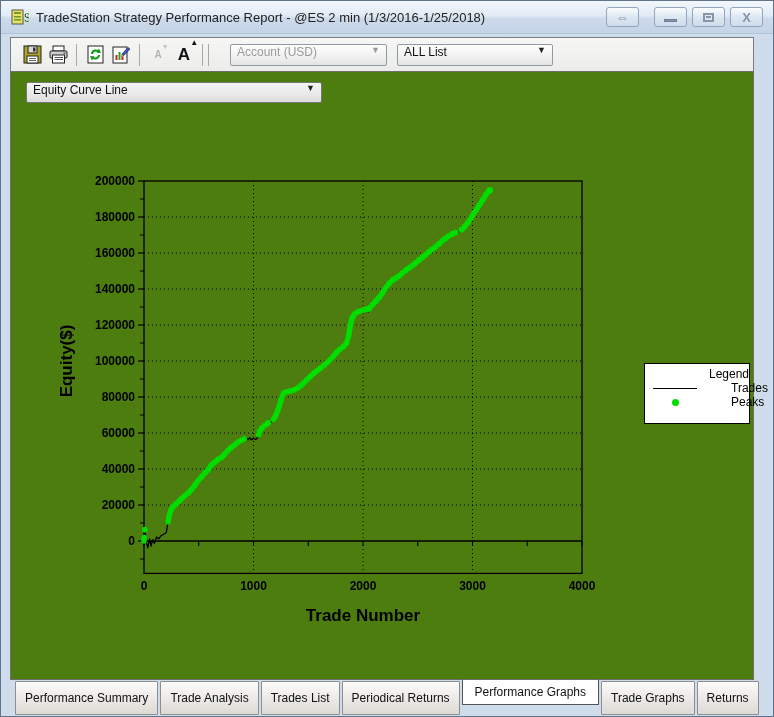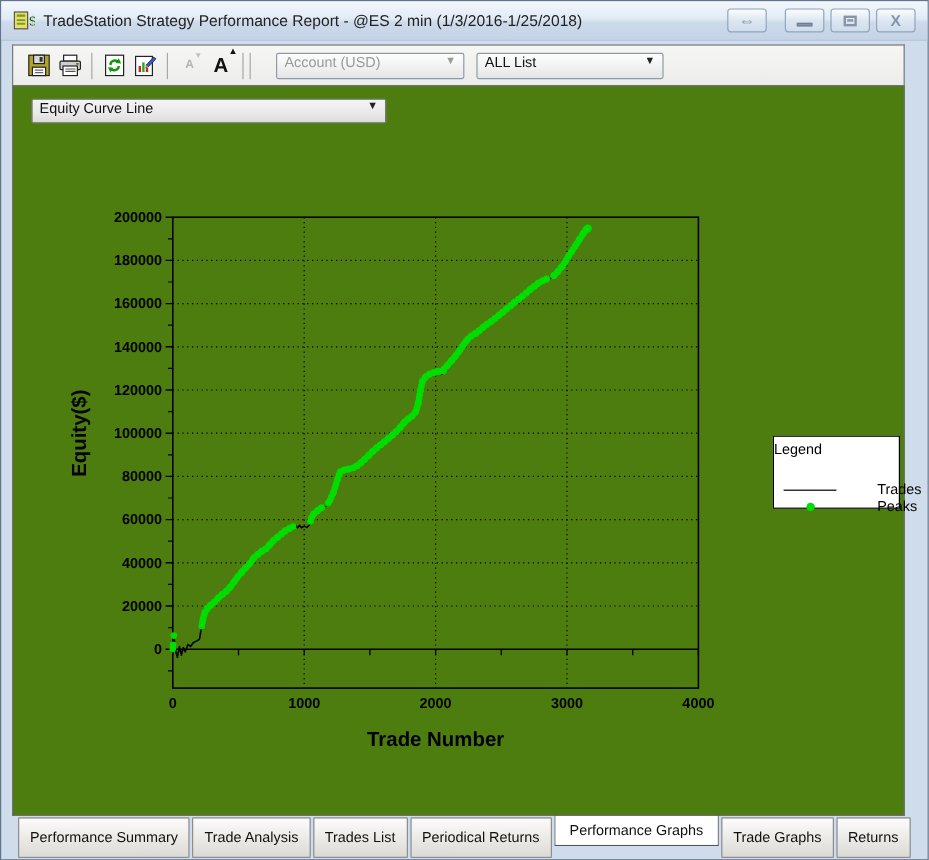--- a/index.html
+++ b/index.html
@@ -61,21 +61,21 @@
   .combo.graphsel { position:absolute; left:15px; top:10px; width:296px; height:21px;
     background:linear-gradient(#f4f4f4,#e9e9e9 60%,#dcdcdc); border-color:#777; }
   .chart-title { position:absolute; left:30px; top:52px; width:580px; text-align:center;
     font-size:13px; font-weight:bold; color:#000; }
   .chart-svg { position:absolute; left:31px; top:80px; }
   
   .legend {
     position:absolute; left:633px; top:291px; width:106px; height:61px;
     border:1px solid #000; background:#fff; font-size:12px; color:#000; padding-top:3px;
   }
-  .legend .ltitle { text-align:left; margin-bottom:20px; }
+  .legend .ltitle { text-align:right; margin-bottom:0; }
   .lrow { display:flex; align-items:center; height:14px; padding:0 4px 0 6px;gap:32px; }
   .lswatch { width:48px; display:flex; align-items:center; justify-content:center; flex:0 0 auto;}
   .lline { width:44px; height:0; border-top:1.5px solid #000; }
   .ldot { width:7px; height:7px; border-radius:50%; background:#00dd00; }
   .llabel { flex:1; text-align:right; }
   
   .tabbar { position:absolute; left:9px; top:679px; width:744px; height:26px; display:flex; align-items:flex-start; padding-left:5px; }
   .tab {
     height:21px; margin-top:1px; padding:16px 9px; display:flex; align-items:center; justify-content:center;
     background:linear-gradient(#fcfcfb,#e9e7e3 60%,#dcdad5);

